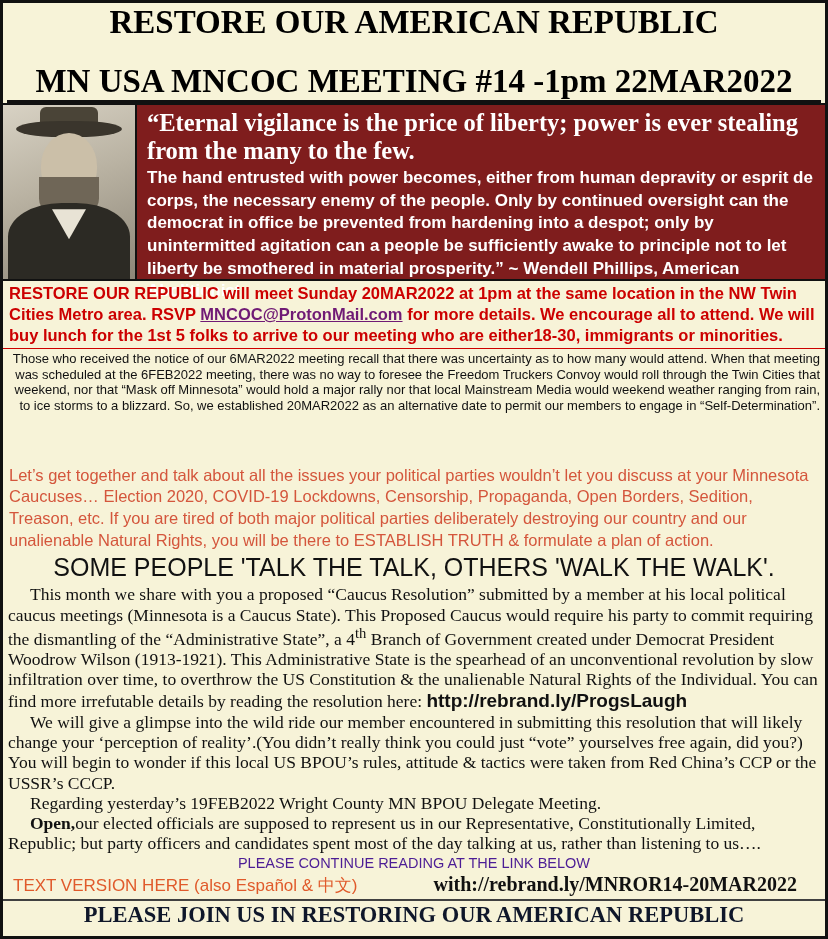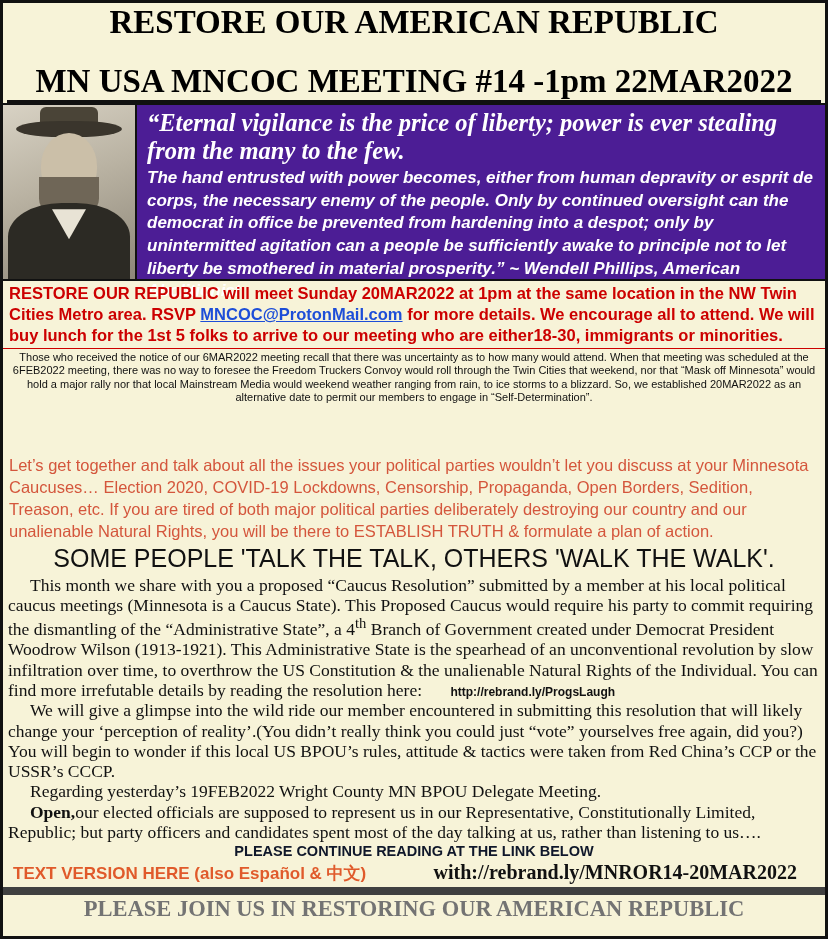--- a/index.html
+++ b/index.html
@@ -38,26 +38,25 @@
     font-size: 33px;
     color: #000000;
     line-height: 1.05;
     border-bottom: 3px solid #111111;
     padding-bottom: 2px;
     margin-top: 24px;
   }
   
   .quote-band {
     display: flex;
-    background: #4c1d95;
+    background: #7f1d1d;
     border-top: 2px solid #111;
     border-bottom: 2px solid #111;
     height: 178px;
     box-sizing: border-box;
-    font-style: italic;
   }
   .portrait {
     width: 132px;
     min-width: 132px;
     background: linear-gradient(160deg,#d8d2c4 0%, #b9b2a2 45%, #8d8678 100%);
     border-right: 2px solid #111;
     position: relative;
     overflow: hidden;
   }
   
@@ -134,31 +133,31 @@
   .announce {
     padding: 2px 6px 2px 6px;
     font-family: "Liberation Sans", sans-serif;
     font-weight: bold;
     font-size: 16.5px;
     line-height: 1.27;
     color: #cc0000;
     border-bottom: 1px solid #cc0000;
   }
   .announce a, .announce .link {
-    color: #1d4ed8;
+    color: #701a75;
     text-decoration: underline;
   }
   
   .para-black {
     font-family: "Liberation Sans", sans-serif;
-    font-size: 11px;
+    font-size: 13px;
     line-height: 1.20;
     color: #111111;
     padding: 2px 5px 0 5px;
-    text-align: center;
+    text-align: right;
   }
   .para-red {
     font-family: "Liberation Sans", sans-serif;
     font-size: 16.5px;
     line-height: 1.33;
     color: #d4563c;
     padding: 3px 6px 0 6px;
     margin-top: 48px;
   }
   .slogan {
@@ -174,68 +173,67 @@
     font-size: 17.5px;
     line-height: 1.16;
     color: #111111;
     padding: 0 5px;
     text-align: left;
   }
   .para-serif .indent { padding-left: 22px; display: inline-block; }
   .bold-link {
     font-family: "Liberation Sans", sans-serif;
     font-weight: bold;
-    font-size: 12px;
-    color: #111111;
-    margin-left: 24px;
+    font-size: 19px;
+    color: #111111;
   }
   .section-title {
     text-align: center;
     font-family: "Liberation Serif", serif;
     font-weight: bold;
     font-size: 17.5px;
     color: #111111;
     text-decoration: underline;
     padding: 3px 0 2px 0;
   }
   .continue {
     text-align: center;
     font-family: "Liberation Sans", sans-serif;
-    font-weight: bold;
+    font-weight: normal;
     font-size: 14.5px;
-    color: #0f172a;
+    color: #4c1d95;
     padding: 1px 0 2px 0;
   }
   
   .footer-link-row {
     display: flex;
     align-items: baseline;
     justify-content: space-between;
     padding: 0 10px 0 10px;
   }
   .footer-left {
     font-family: "Liberation Sans", sans-serif;
-    font-weight: bold;
+    font-weight: normal;
     font-size: 17px;
     color: #e05a2b;
   }
   .footer-right {
     font-family: "Liberation Serif", serif;
     font-weight: bold;
     font-size: 20px;
     color: #111111;
     padding-right: 18px;
   }
   .footer-bar {
     text-align: center;
     font-family: "Liberation Serif", serif;
     font-weight: bold;
     font-size: 22.5px;
-    color: #737373;
-    border-top: 8px solid #404040;
+    color: #0f172a;
+    border-top: 2px solid #404040;
     margin-top: 2px;
     padding-top: 1px;
   }
 </style>
 </head>
 <body>
 
 <div class="page">
 
   <div class="header">

